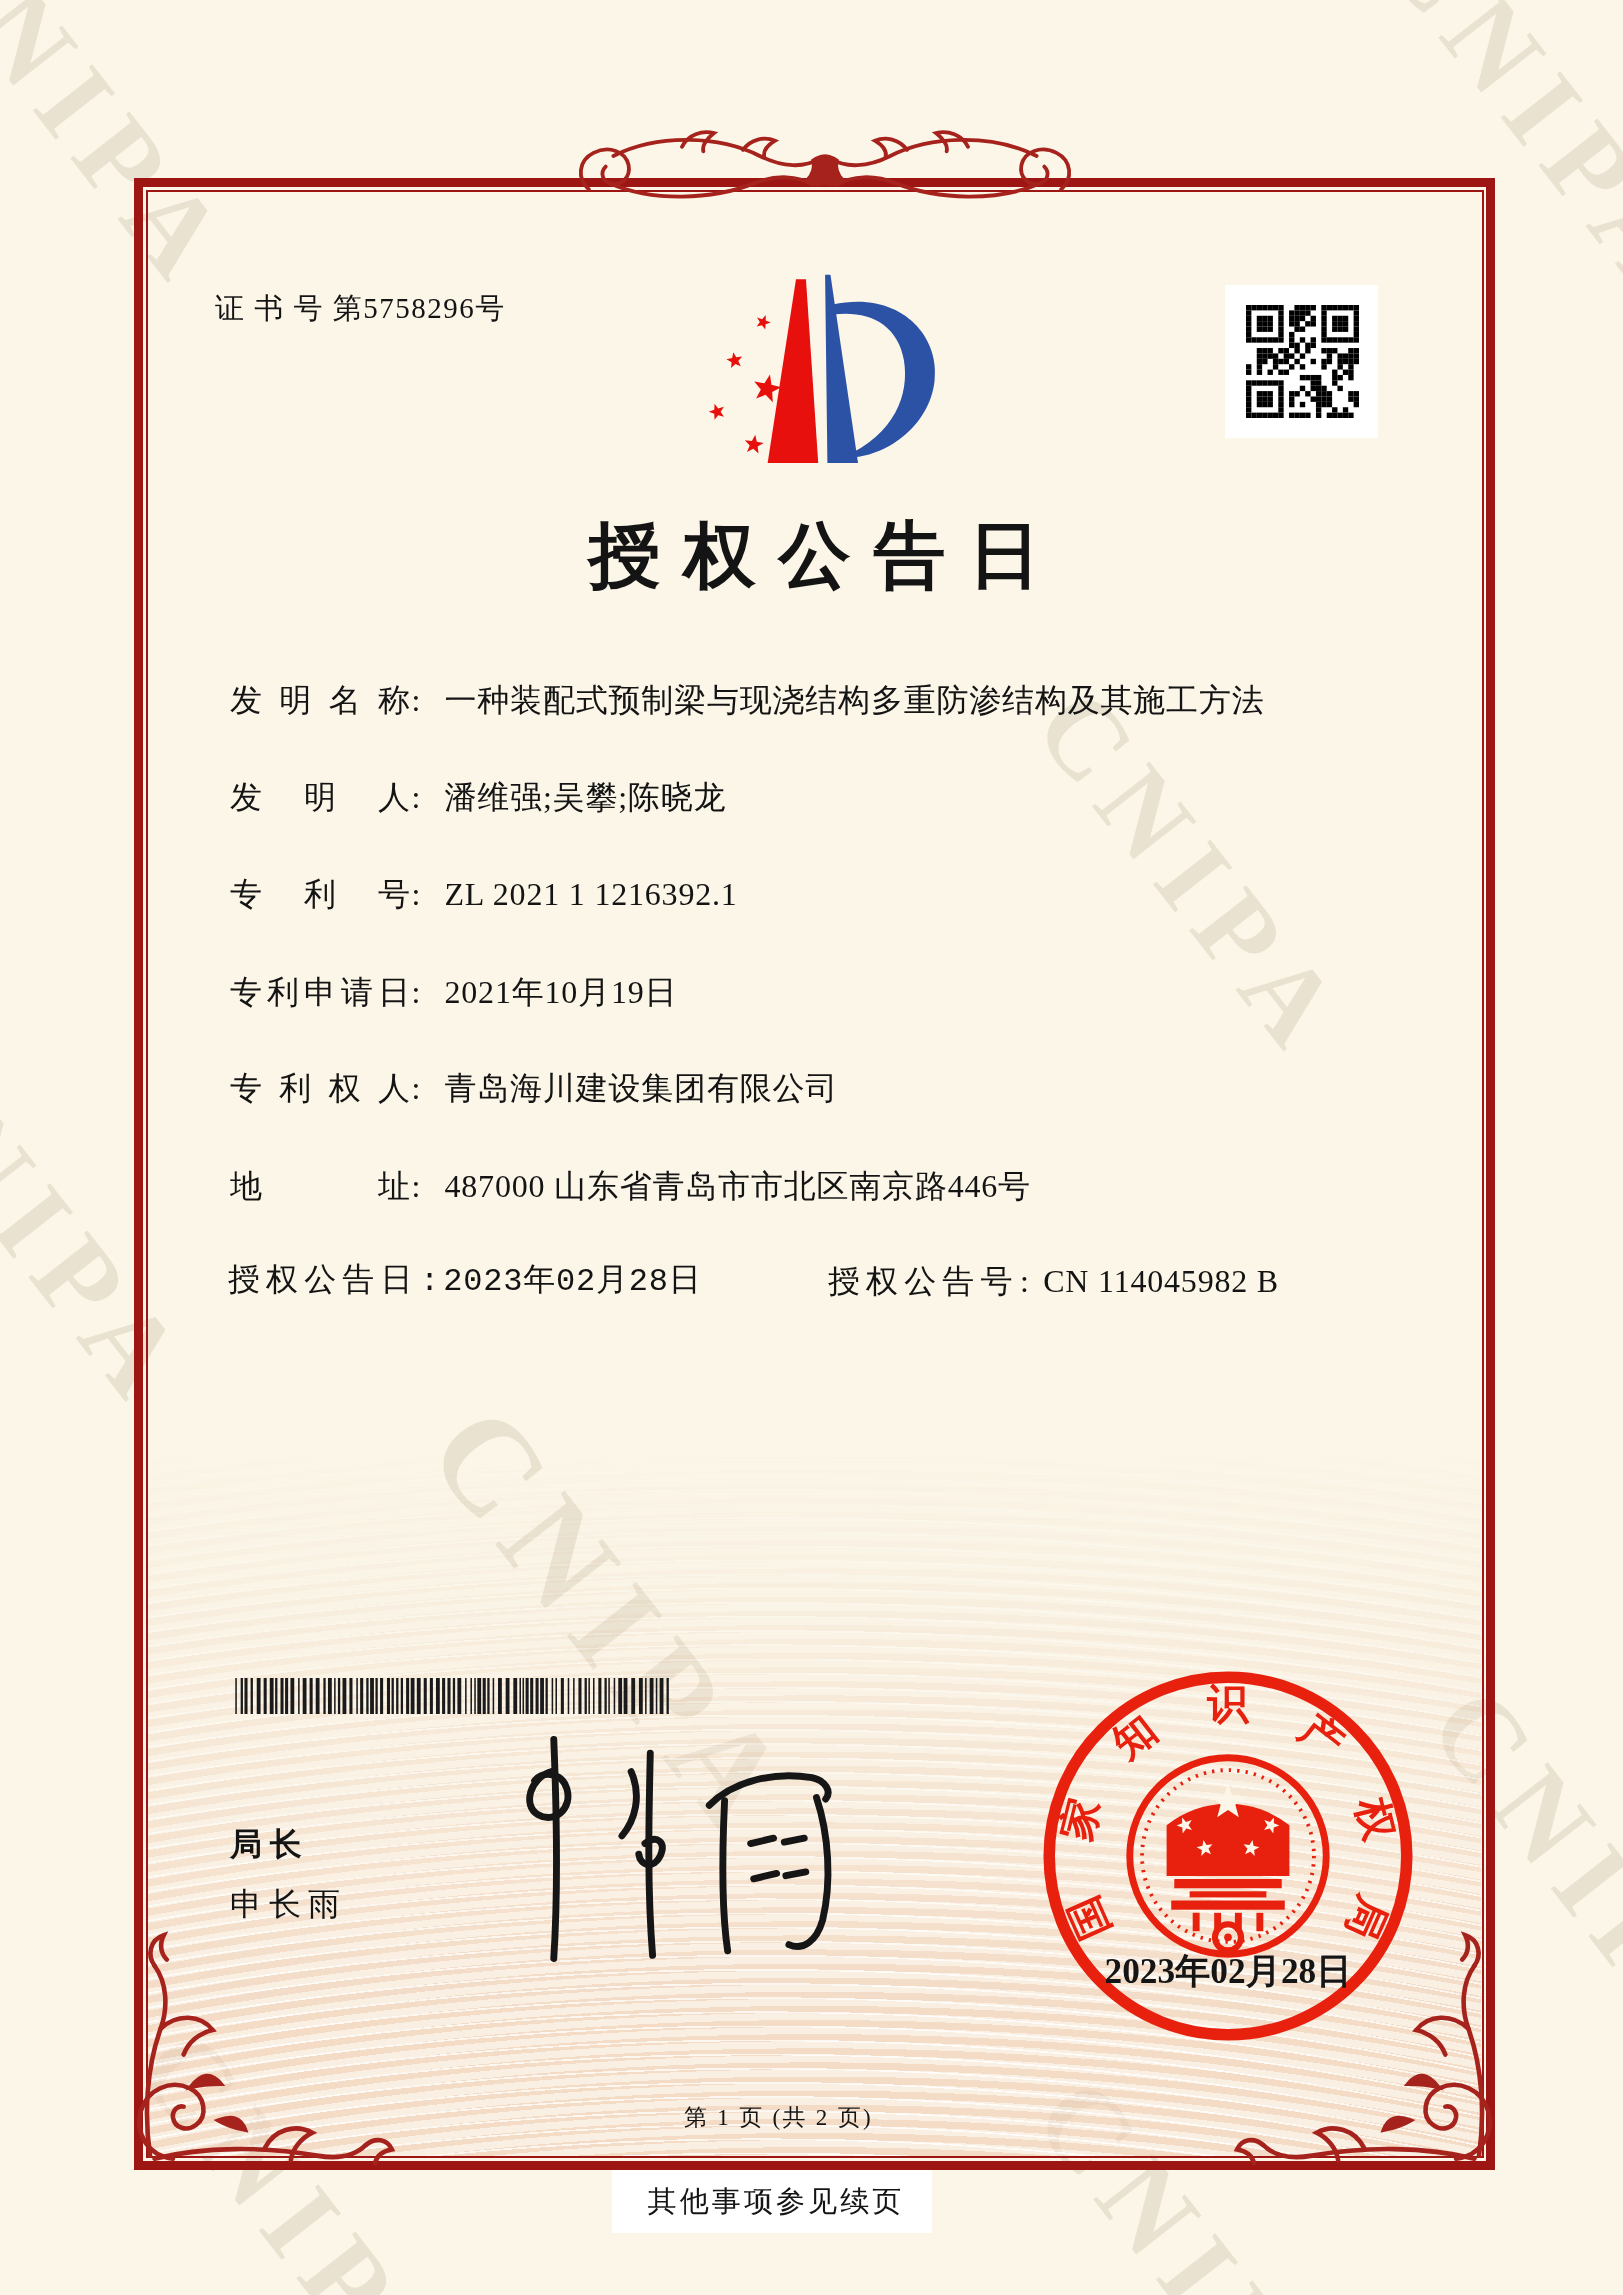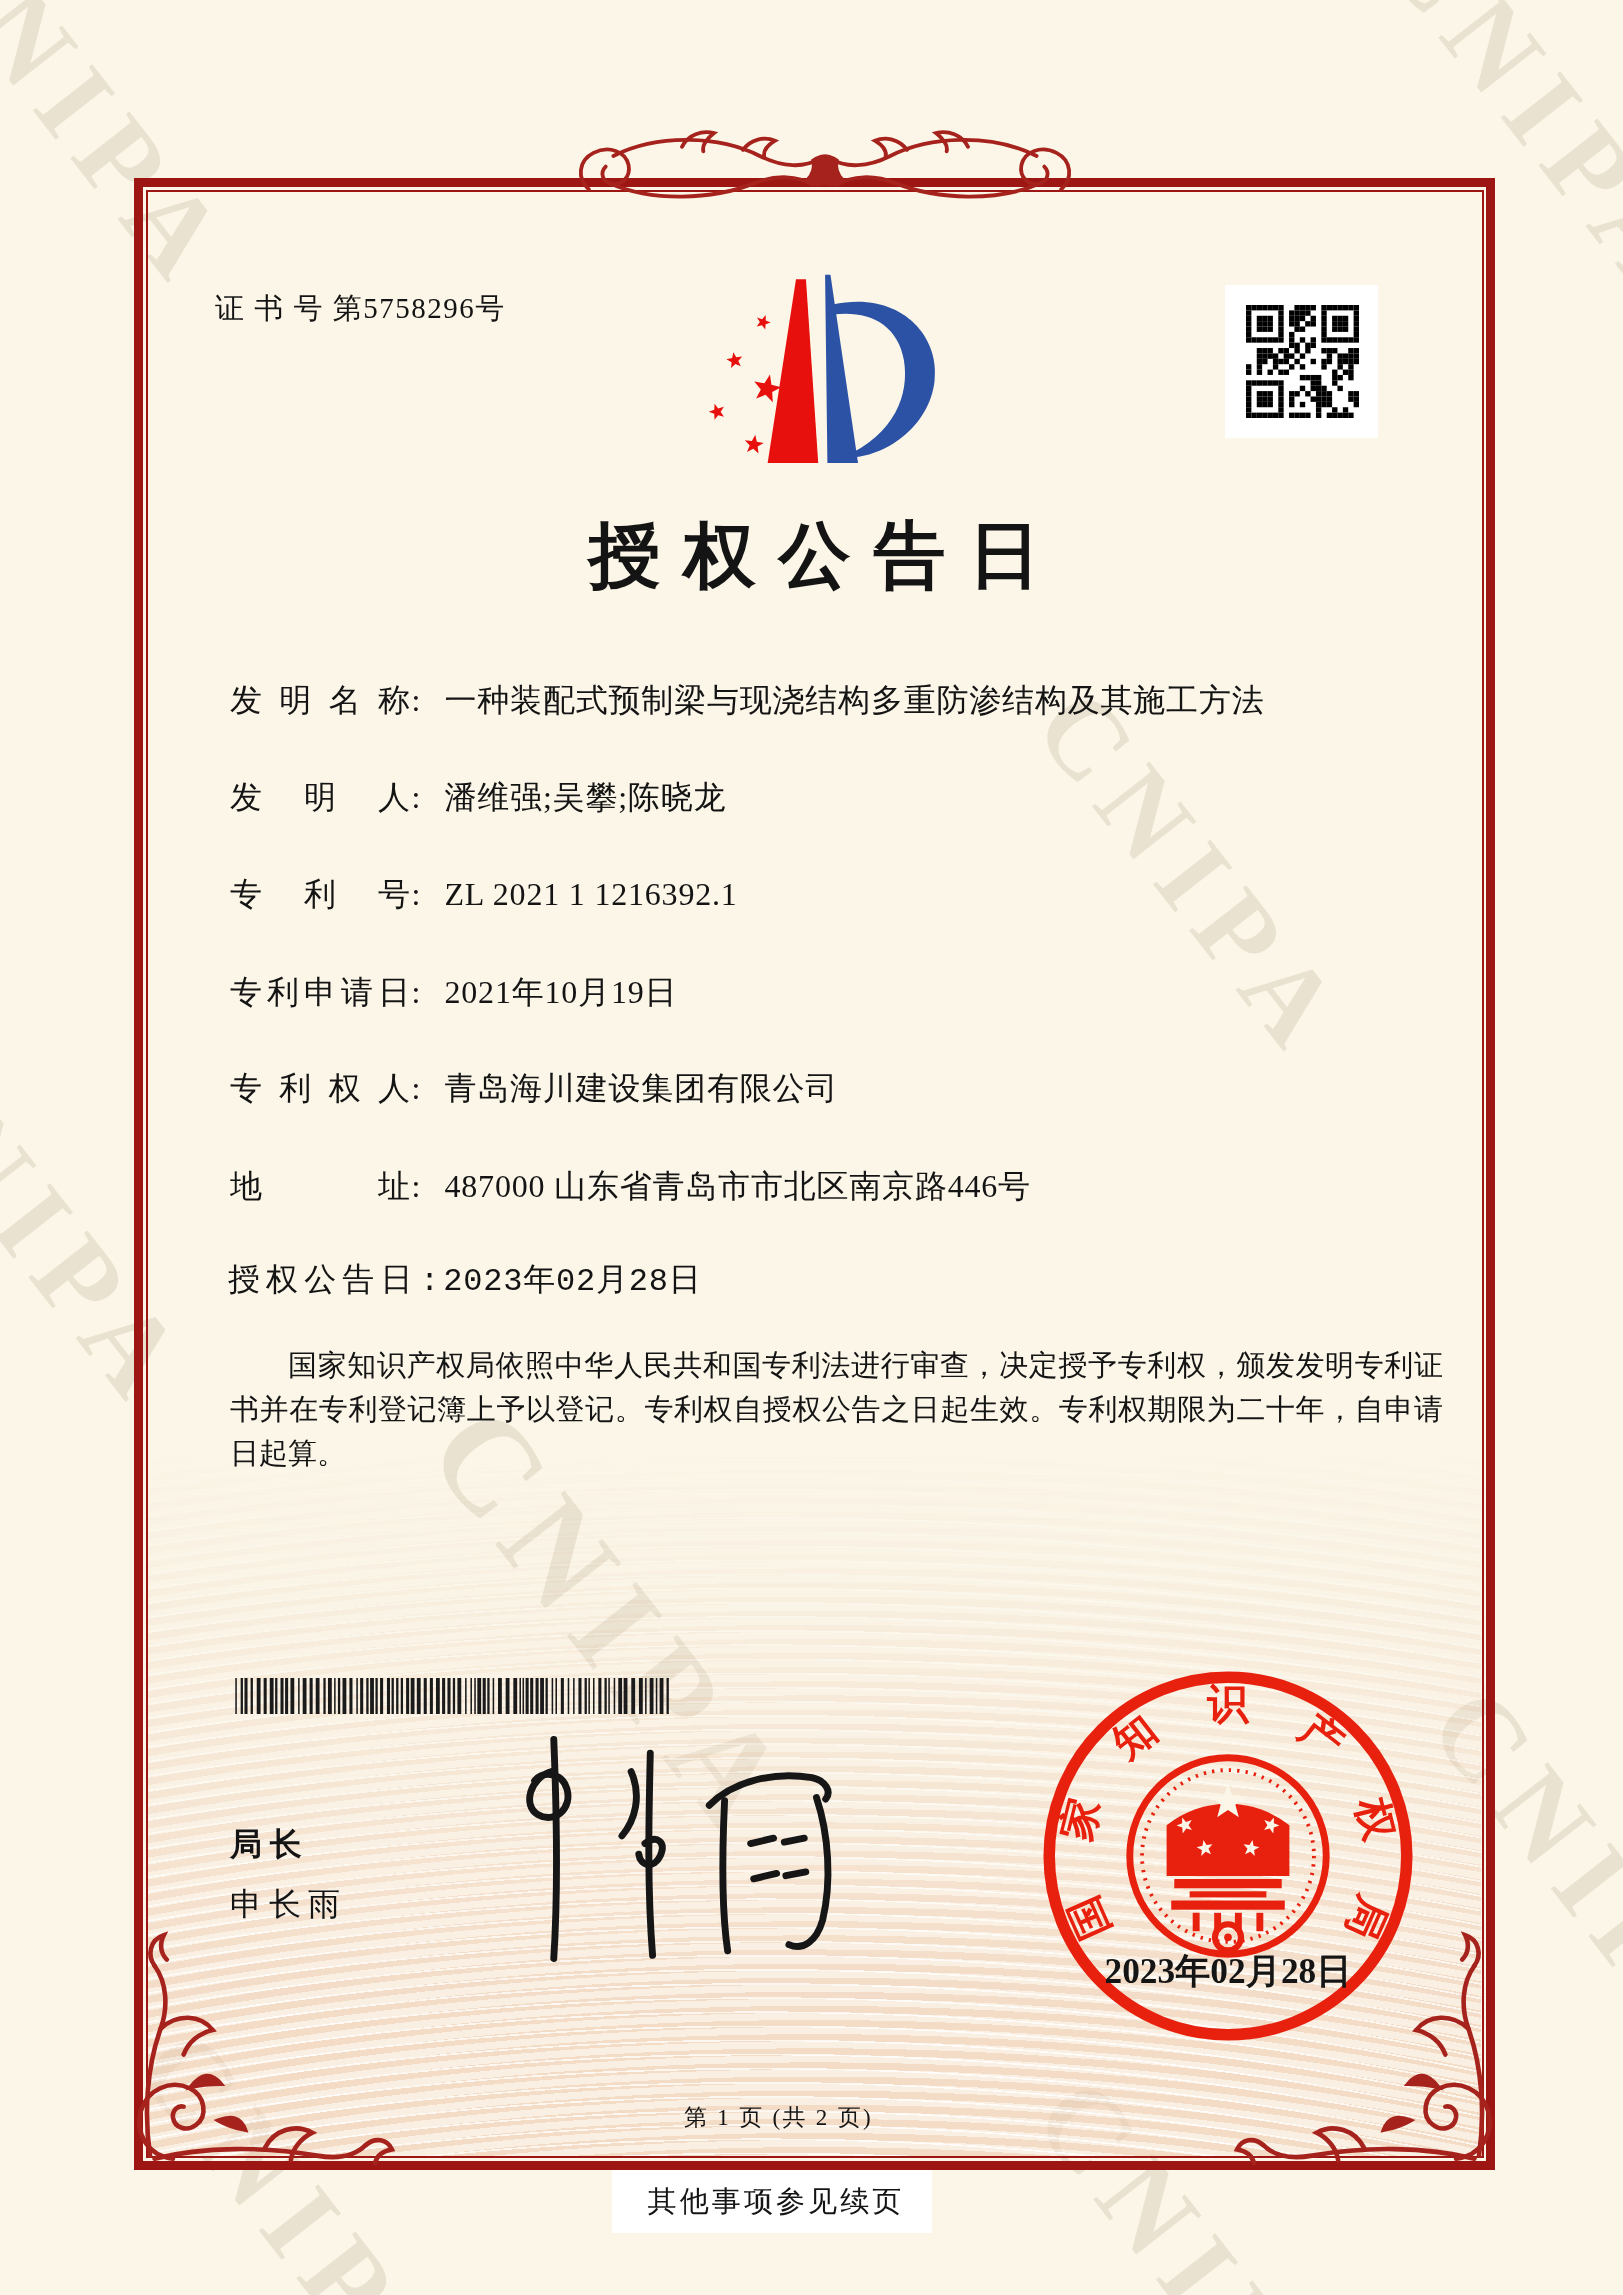--- a/index.html
+++ b/index.html
@@ -395,23 +395,25 @@
         </span><span class="colon">:</span><span class="fvalue">青岛海川建设集团有限公司</span></div>
       <div class="frow" style="top: 1168px;"><span class="flabel">
           <span>地</span>
           <span>址</span>
         </span><span class="colon">:</span><span class="fvalue">487000 山东省青岛市市北区南京路446号</span></div>
     </div>
 
   <div class="grant" style="left:228px;font-family:Liberation Mono, monospace;">
     <span class="glabel">授权公告日</span><span class="colon">:</span><span class="gvalue">2023年02月28日</span>
   </div>
+  <div class="grant" style="left:828px;">
+    <span class="glabel">授权公告号</span><span class="colon">:</span><span class="gvalue">CN 114045982 B</span>
+  </div>
 
   <div class="abs body-text">
-    <p>国家知识产权局依照中华人民共和国专利法进行审查，决定授予专利权，颁发发明专利证书并在专利登记簿上予以登记。专利权自授权公告之日起生效。专利权期限为二十年，自申请日起算。</p>
   </div>
 
   <svg id="barcode" class="abs z3" style="left:235px;top:1678px;" width="441" height="36" viewBox="0 0 575 47">
       <rect x="0" y="0" width="2" height="47" fill="#1a1a1a"></rect>
       <rect x="7" y="0" width="3" height="47" fill="#1a1a1a"></rect>
       <rect x="12" y="0" width="4" height="47" fill="#1a1a1a"></rect>
       <rect x="20" y="0" width="3" height="47" fill="#1a1a1a"></rect>
       <rect x="28" y="0" width="5" height="47" fill="#1a1a1a"></rect>
       <rect x="37" y="0" width="4" height="47" fill="#1a1a1a"></rect>
       <rect x="45" y="0" width="5" height="47" fill="#1a1a1a"></rect>

